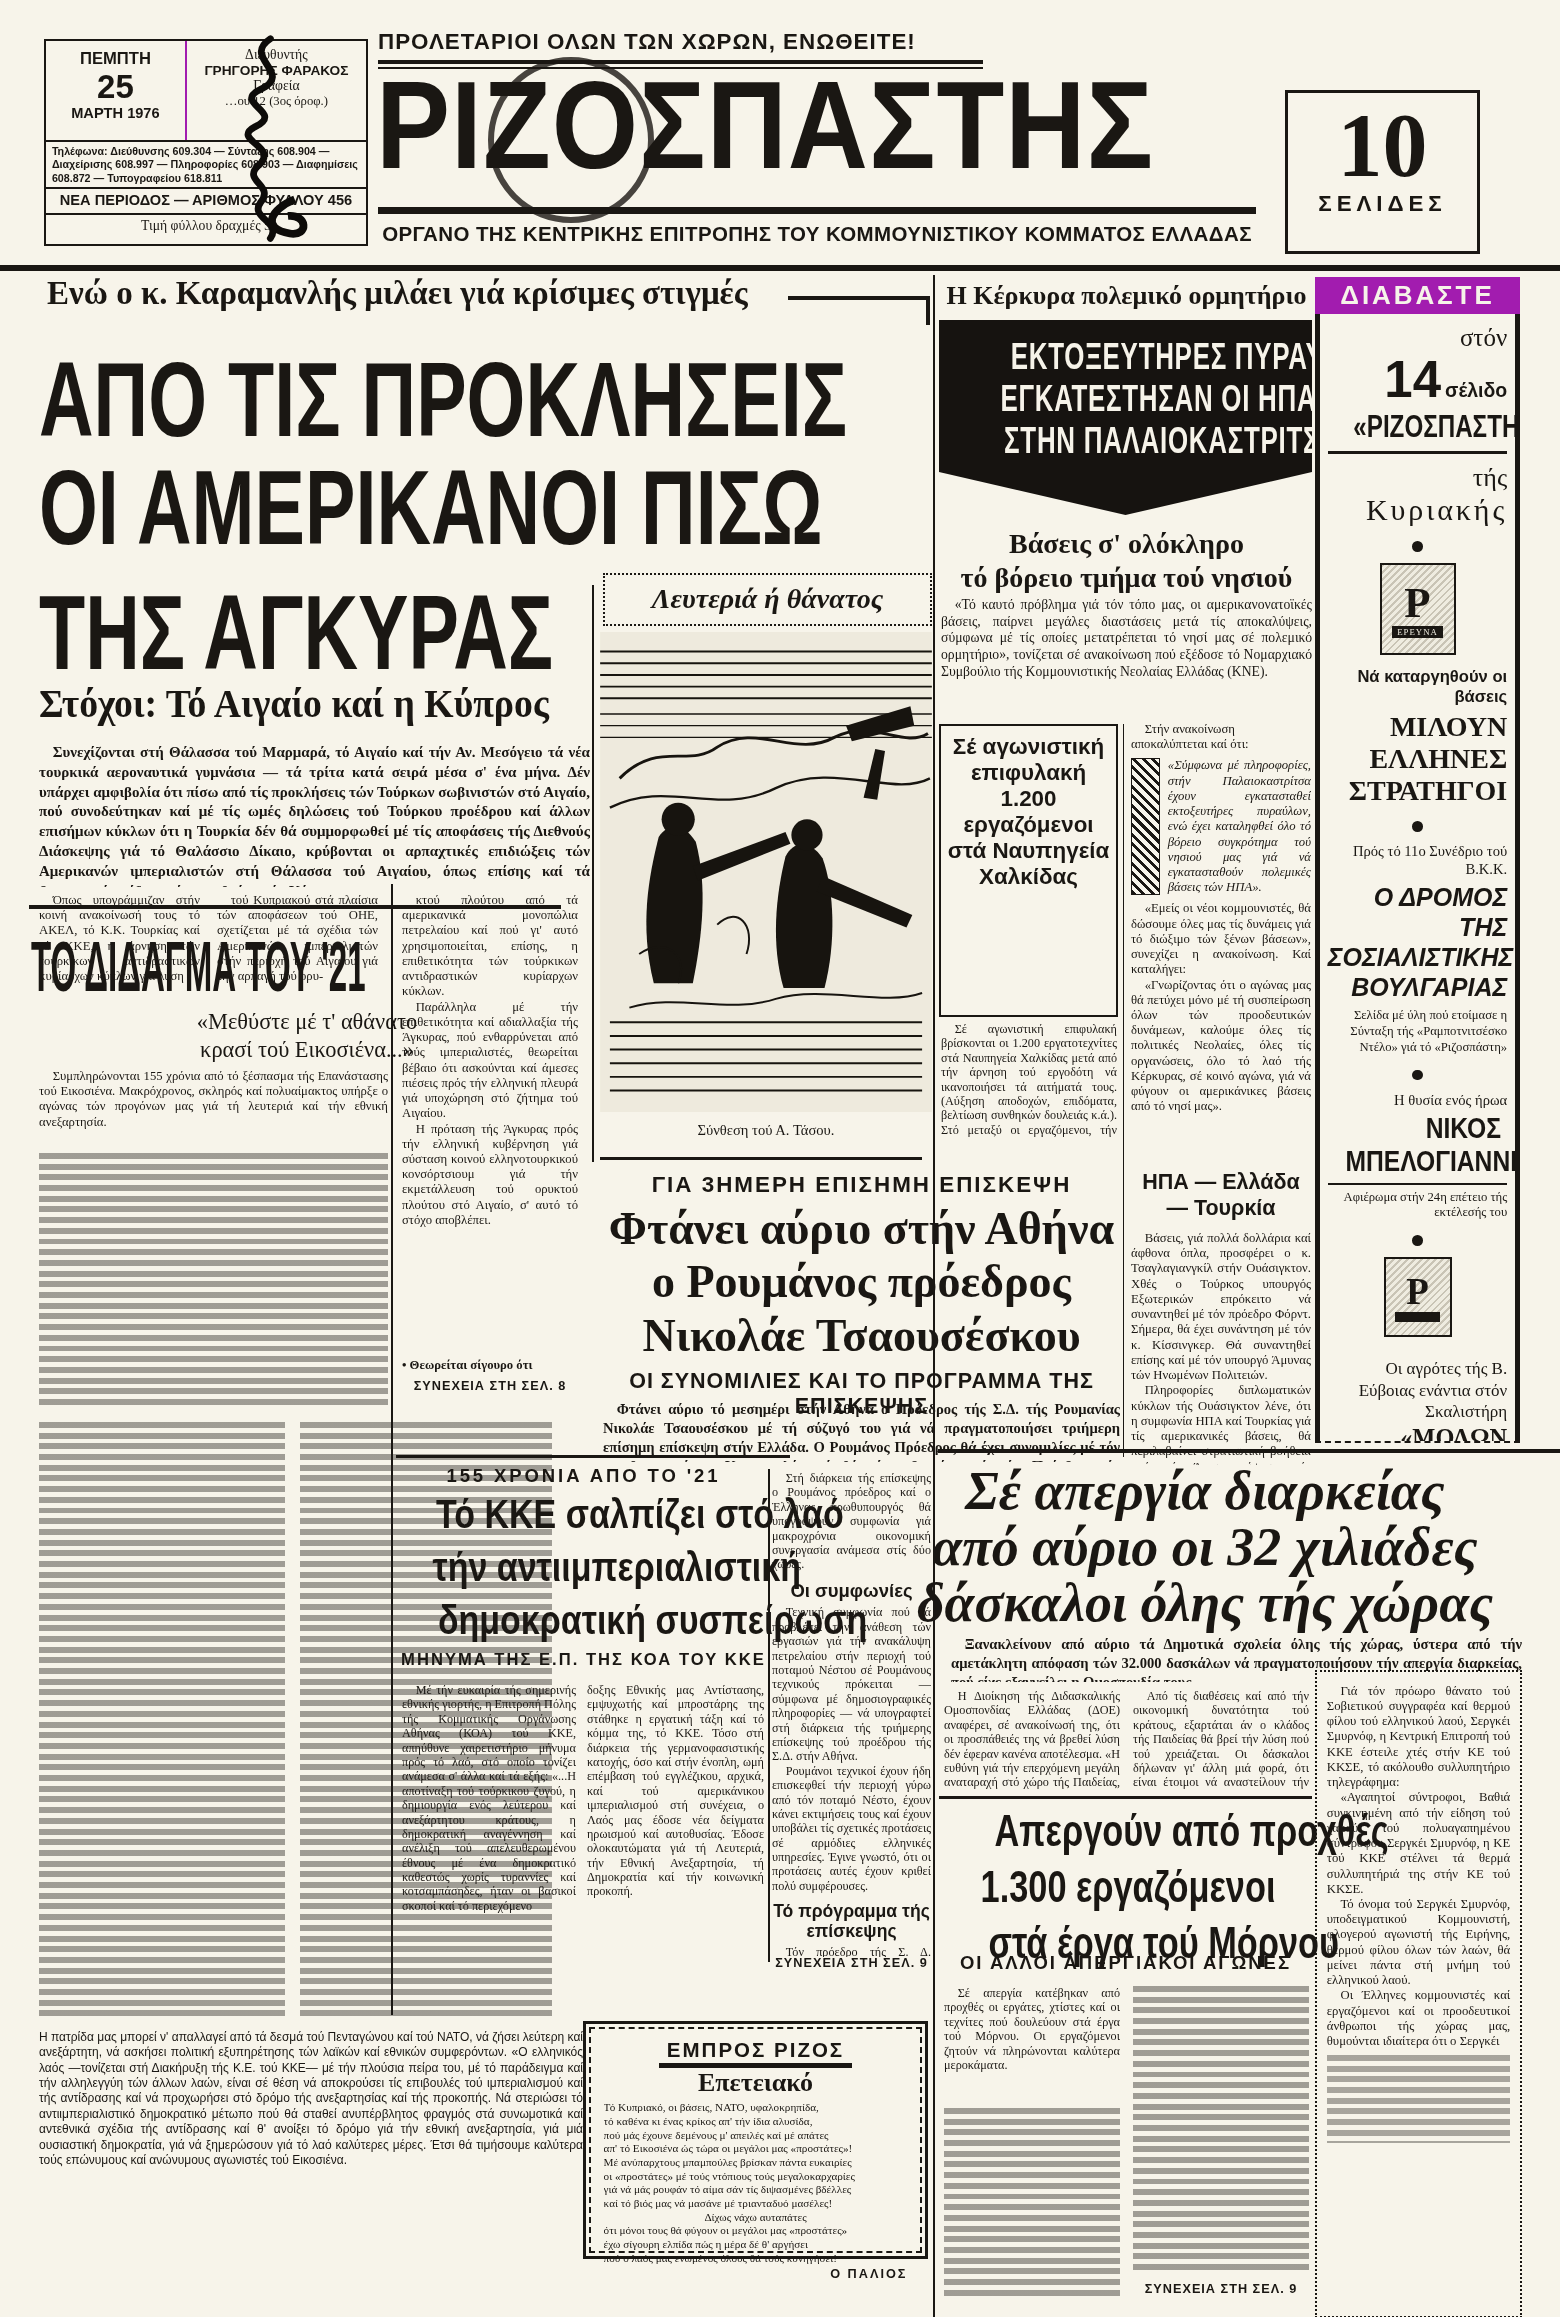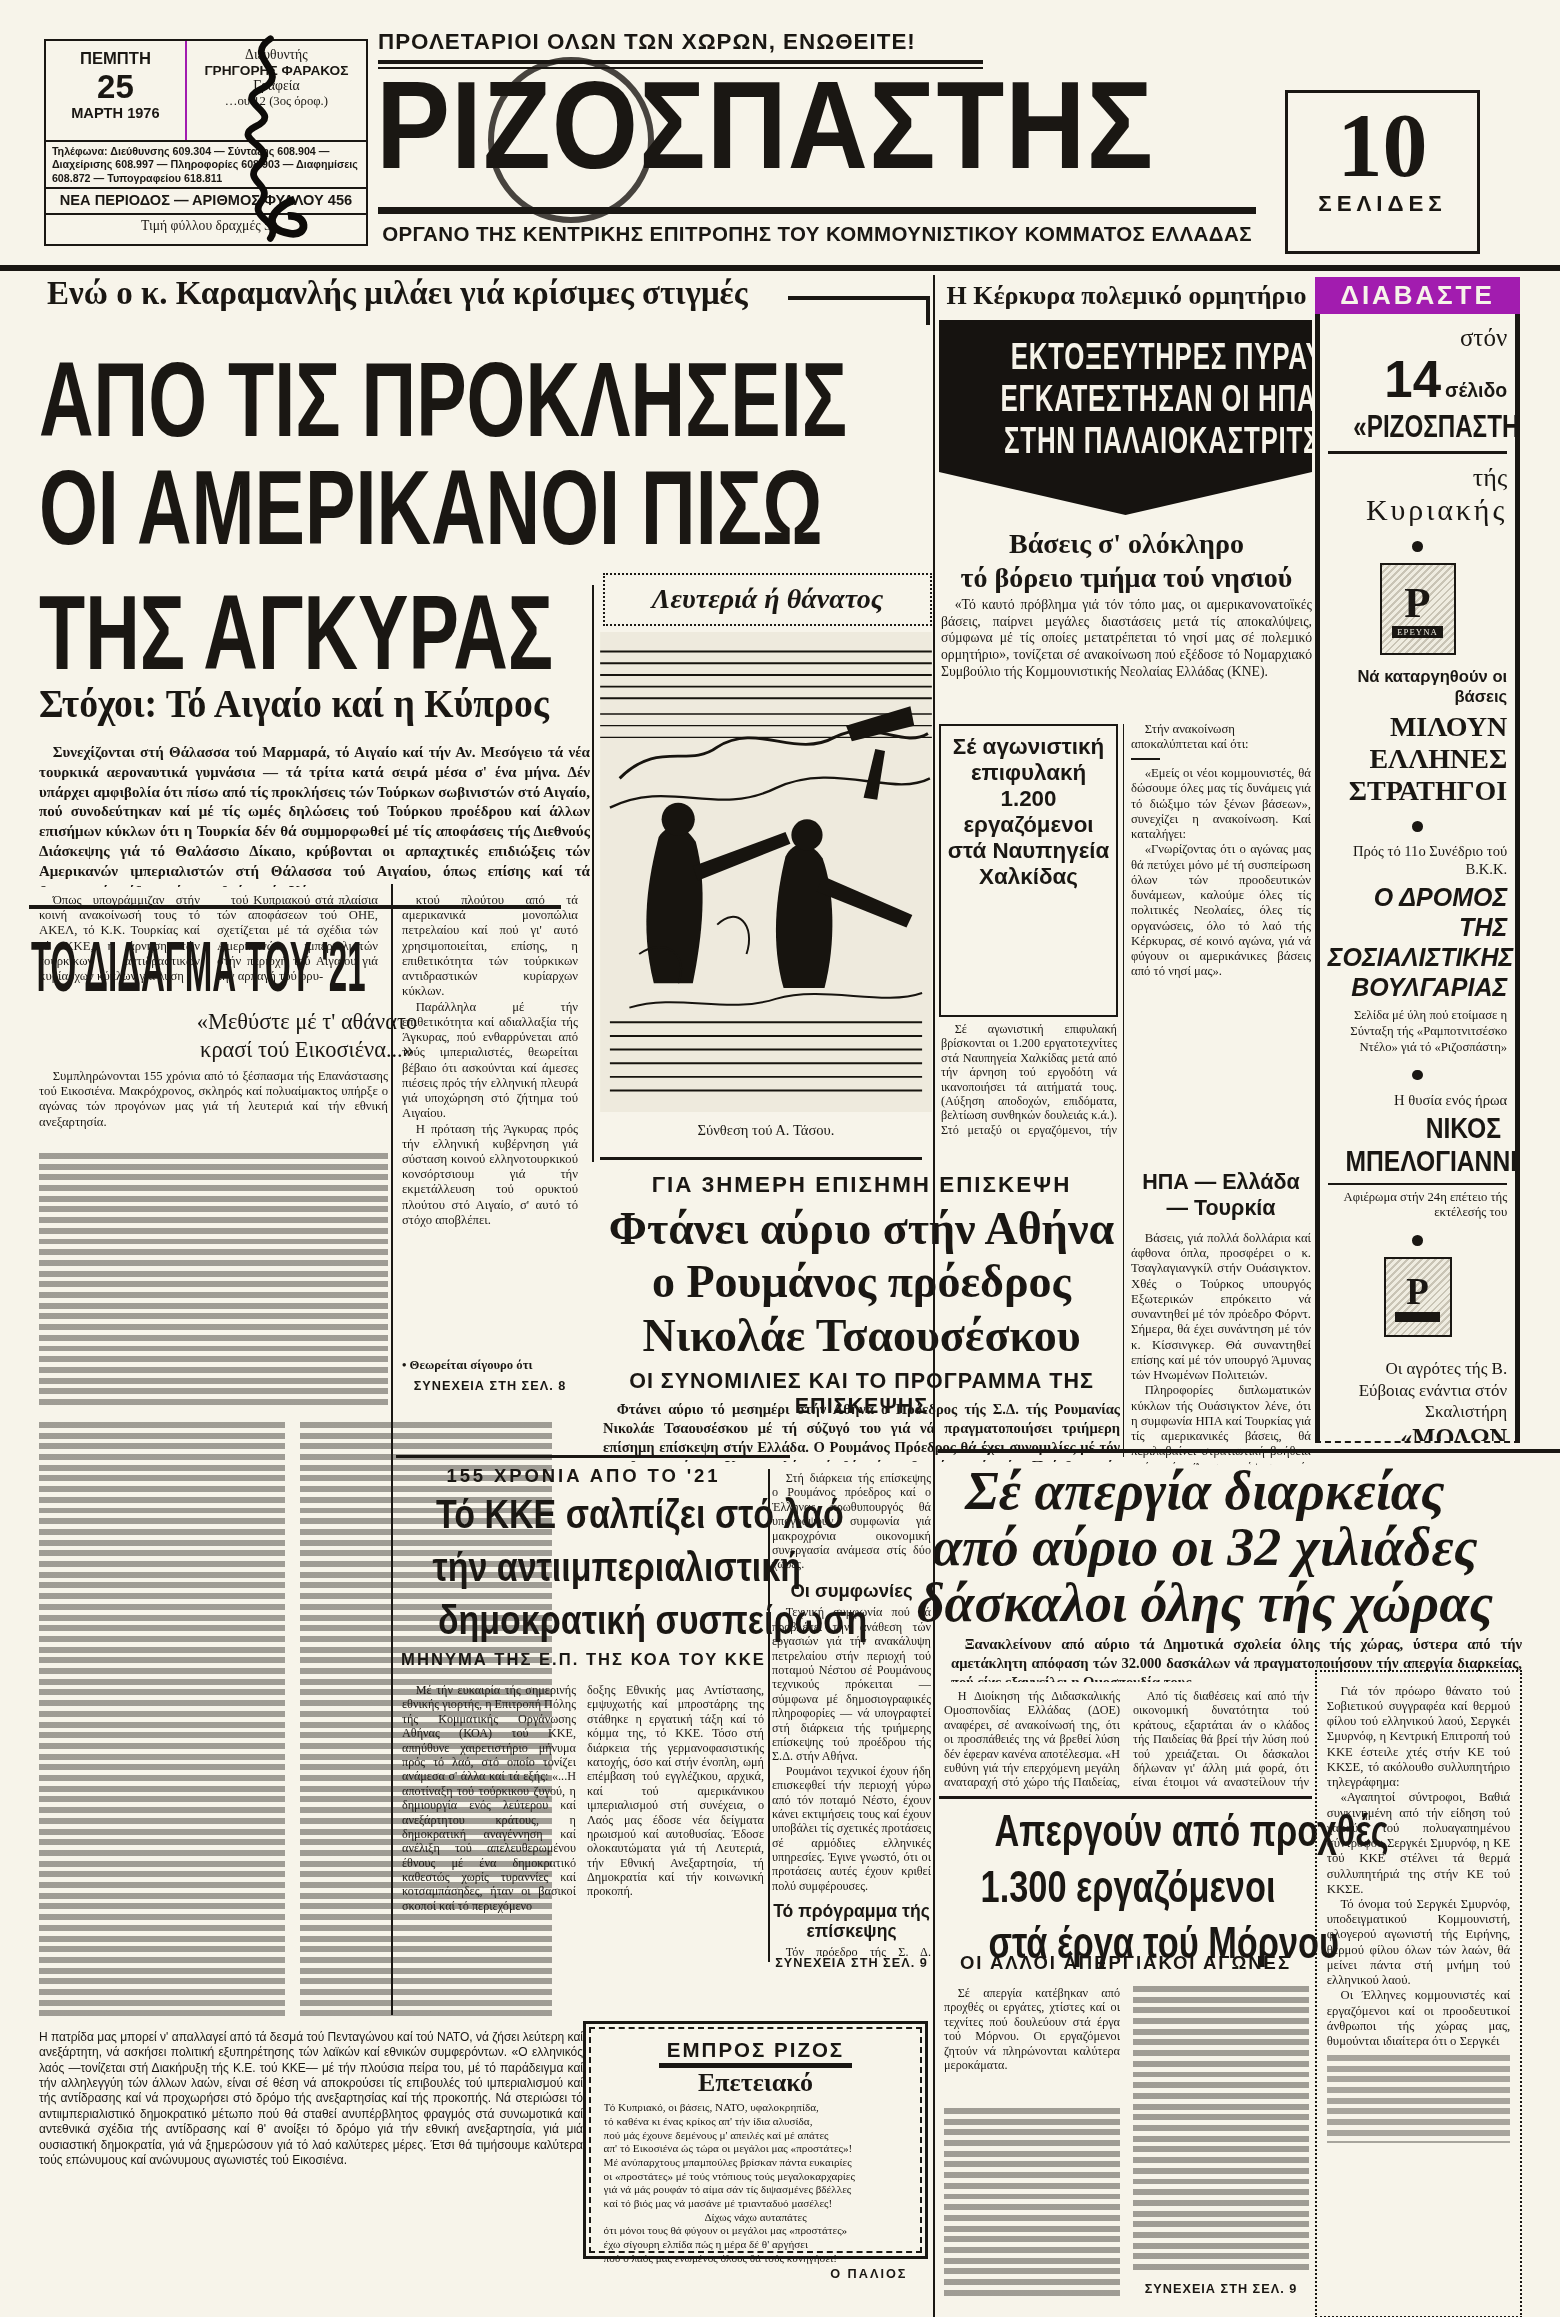--- a/index.html
+++ b/index.html
@@ -174,20 +174,21 @@
   <div class="abs serif jst t12 clip" style="left:941px;top:1022px;width:176px;height:115px">
       <p class="ind">Σέ αγωνιστική επιφυλακή βρίσκονται οι 1.200 εργατοτεχνίτες στά Ναυπηγεία Χαλκίδας μετά από τήν άρνηση τού εργοδότη νά ικανοποιήσει τά αιτήματά τους. (Αύξηση αποδοχών, επιδόματα, βελτίωση συνθηκών δουλειάς κ.ά.). Στό μεταξύ οι εργαζόμενοι, τήν Κυριακή 28 Μάρτη έχουν Γενική Συνέλευση γιά νά καθορίσουν τίς μορφές τού αγώνα τους.</p>
     </div>
 
   <div class="abs clip" style="left:1131px;top:722px;width:180px;height:444px">
     <div class="serif t13">
         <p class="ind">Στήν ανακοίνωση αποκαλύπτεται καί ότι:</p>
       </div>
     <div class="hq" style="margin-top:5.9px">
       <div class="bar"></div>
+      <div class="serif i jst t13">«Σύμφωνα μέ πληροφορίες, στήν Παλαιοκαστρίτσα έχουν εγκατασταθεί εκτοξευτήρες πυραύλων, ενώ έχει καταληφθεί όλο τό βόρειο συγκρότημα τού νησιού μας γιά νά εγκατασταθούν πολεμικές βάσεις τών ΗΠΑ».</div>
     </div>
     <div class="serif jst t13" style="margin-top:5.9px">
         <p class="ind">«Εμείς οι νέοι κομμουνιστές, θά δώσουμε όλες μας τίς δυνάμεις γιά τό διώξιμο τών ξένων βάσεων», συνεχίζει η ανακοίνωση. Καί καταλήγει:</p>
       </div>
     <div class="serif jst t13">
         <p class="ind">«Γνωρίζοντας ότι ο αγώνας μας θά πετύχει μόνο μέ τή συσπείρωση όλων τών προοδευτικών δυνάμεων, καλούμε όλες τίς πολιτικές Νεολαίες, όλες τίς οργανώσεις, όλο τό λαό τής Κέρκυρας, σέ κοινό αγώνα, γιά νά φύγουν οι αμερικάνικες βάσεις από τό νησί μας».</p>
       </div>
   </div>
   <div class="abs sans b ctr" style="left:1131px;top:1170px;width:180px;font-size:21.5px;line-height:1.2">
     <div>ΗΠΑ — Ελλάδα</div>

